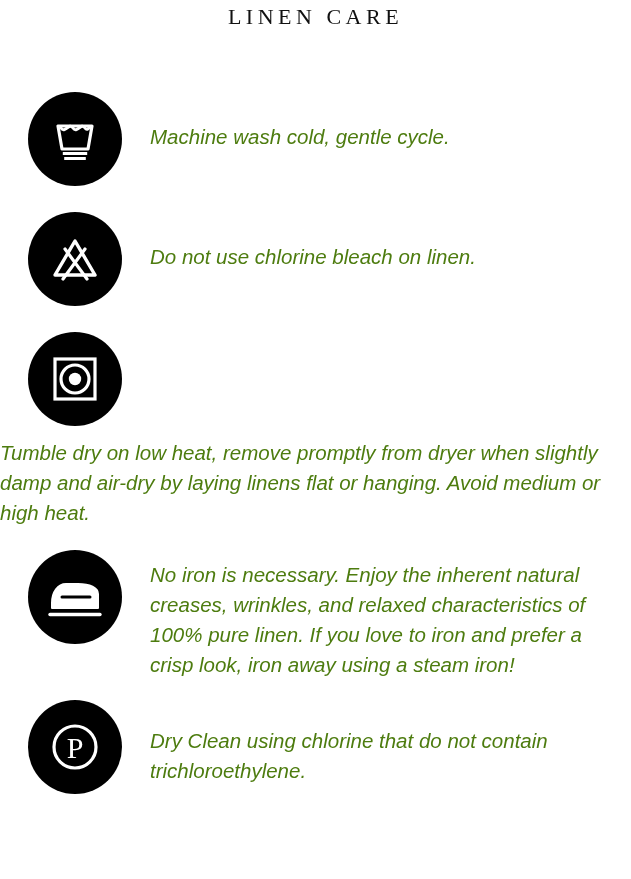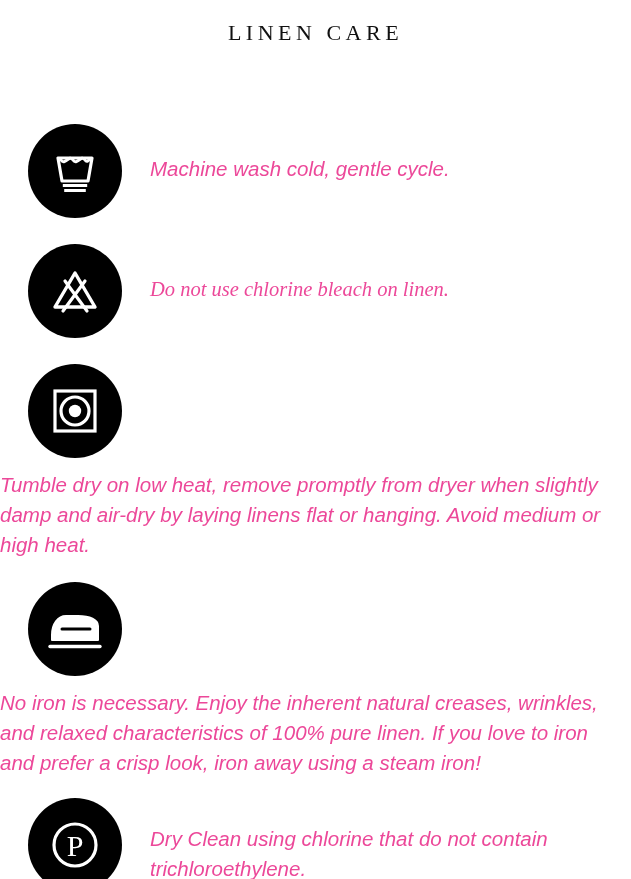--- a/index.html
+++ b/index.html
@@ -21,21 +21,21 @@
     background: #ffffff;
   }
   .title {
     text-align: center;
     font-family: "Liberation Serif", serif;
     font-size: 22px;
     letter-spacing: 4.5px;
     font-weight: 400;
     color: #111111;
     padding-top: 2px;
-    margin: 16px;
+    margin: 0;
     line-height: 30px;
   }
   .care-list {
     margin: 0;
     padding: 0;
     list-style: none;
     position: relative;
     top: 58px;
   }
   .care-row {
@@ -62,34 +62,34 @@
   }
   .icon-badge svg {
     display: block;
   }
   .text-cell {
     flex: 1;
     padding-right: 14px;
     font-style: italic;
     font-size: 20.5px;
     line-height: 30px;
-    color: #ec4899;
+    color: #4d7c0f;
     font-family: "Liberation Sans", sans-serif;
   }
   
   .row-1 .text-cell { padding-top: 32px; }
-  .row-2 .text-cell { padding-top: 32px; font-family: Liberation Serif, serif; }
+  .row-2 .text-cell { padding-top: 32px; }
   .row-3 .text-cell { padding-top: 12px; }
   .row-4 .text-cell { padding-top: 12px; }
   .row-5 .text-cell { padding-top: 28px; }
 
   .row-1 { margin-bottom: 24px; }
   .row-2 { margin-bottom: 24px; }
   .row-3 { margin-bottom: 20px; flex-direction: column; }
-  .row-4 { margin-bottom: 18px; flex-direction: column; }
+  .row-4 { margin-bottom: 18px; }
   .row-5 { margin-bottom: 0; }
 </style>
 </head>
 <body>
 
 <div class="page">
 
   <h1 class="title">LINEN CARE</h1>
 
   <ul class="care-list">

